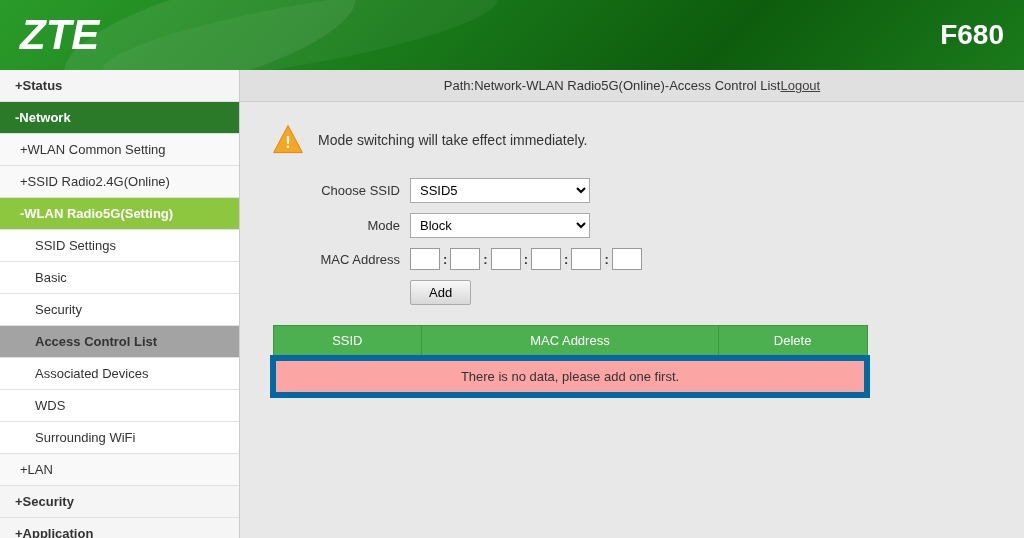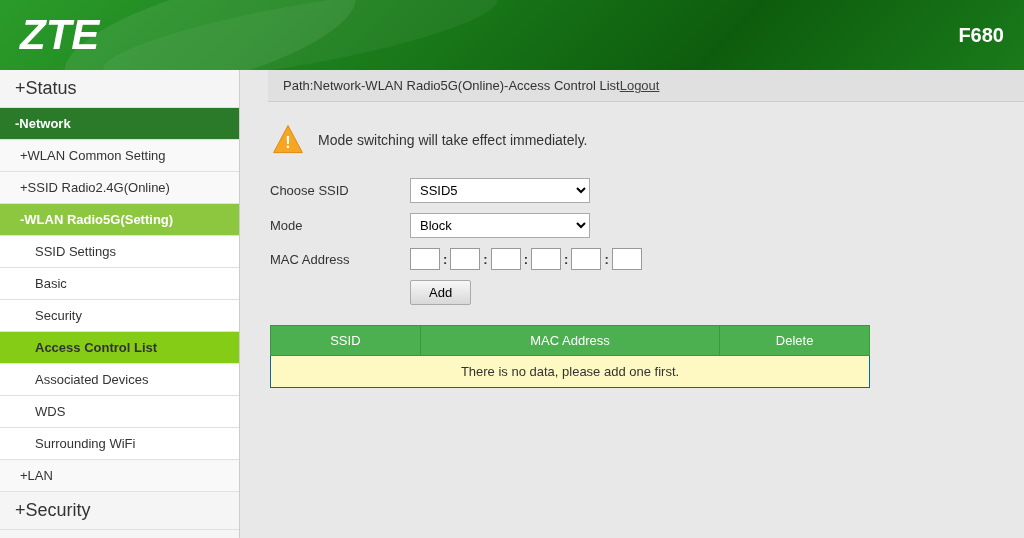--- a/index.html
+++ b/index.html
@@ -40,21 +40,21 @@
     }
     .logo {
       color: white;
       font-size: 42px;
       font-weight: bold;
       font-style: italic;
       z-index: 1;
     }
     .model {
       color: white;
-      font-size: 20px;
+      font-size: 28px;
       font-weight: bold;
       z-index: 1;
     }
 
     
     .main {
       display: flex;
       flex: 1;
       overflow: hidden;
     }
@@ -67,22 +67,22 @@
       overflow-y: auto;
       flex-shrink: 0;
     }
     .sidebar-item {
       padding: 8px 15px;
       cursor: pointer;
       border-bottom: 1px solid #e0e0e0;
       color: #333;
     }
     .sidebar-item.top-level {
-      font-weight: normal;
-      font-size: 18px;
+      font-weight: bold;
+      font-size: 13px;
     }
     .sidebar-item.section-header {
       background: #2a7a2a;
       color: white;
       font-weight: bold;
       padding: 8px 15px;
     }
     .sidebar-item.sub {
       padding-left: 20px;
       background: #f9f9f9;
@@ -92,46 +92,45 @@
       background: white;
       font-size: 13px;
     }
     .sidebar-item.active-parent {
       background: #8dc63f;
       color: white;
       font-weight: bold;
       padding-left: 20px;
     }
     .sidebar-item.active {
-      background: #84cc16;
+      background: #a3a3a3;
       color: #333;
       font-weight: bold;
       padding-left: 35px;
     }
 
     
     .content {
       flex: 1;
       background: #e8e8e8;
       display: flex;
       flex-direction: column;
       overflow: hidden;
     }
 
     
     .path-bar {
       background: #e0e0e0;
       border-bottom: 1px solid #ccc;
-      padding: 8px 15px;
-      display: flex;
-      justify-content: flex-start;
-      align-items: center;
-      font-size: 13px;
-      color: #333;
-      margin-left: 28px;
+      padding: 8px 1px;
+      display: flex;
+      justify-content: center;
+      align-items: center;
+      font-size: 13px;
+      color: #333;
     }
     .logout-link {
       color: #404040;
       text-decoration: underline;
       cursor: pointer;
     }
 
     
     .content-body {
       padding: 20px 30px;
@@ -159,20 +158,21 @@
     .form-section {
       margin-bottom: 20px;
     }
     .form-row {
       display: flex;
       align-items: center;
       margin-bottom: 10px;
       gap: 10px;
     }
     .form-label {
+      text-align: right;
       width: 130px;
       color: #333;
       font-size: 13px;
       flex-shrink: 0;
     }
     .form-select {
       width: 180px;
       padding: 3px 5px;
       border: 1px solid #aaa;
       background: white;
@@ -215,26 +215,26 @@
     .data-table th {
       background: #4caf50;
       color: white;
       padding: 7px 15px;
       text-align: center;
       font-weight: normal;
       font-size: 13px;
       border: 1px solid #3a9a3a;
     }
     .data-table td {
-      background: #fef9c3;
+      background: #fca5a5;
       padding: 8px 15px;
       text-align: center;
       font-size: 13px;
       color: #333;
-      border: 1px solid #0369a1;
+      border: 6px solid #0369a1;
     }
     .btn-row {
       margin-left: 140px;
       margin-bottom: 10px;
     }
   </style>
 </head>
 <body>
 
 <div class="header">

